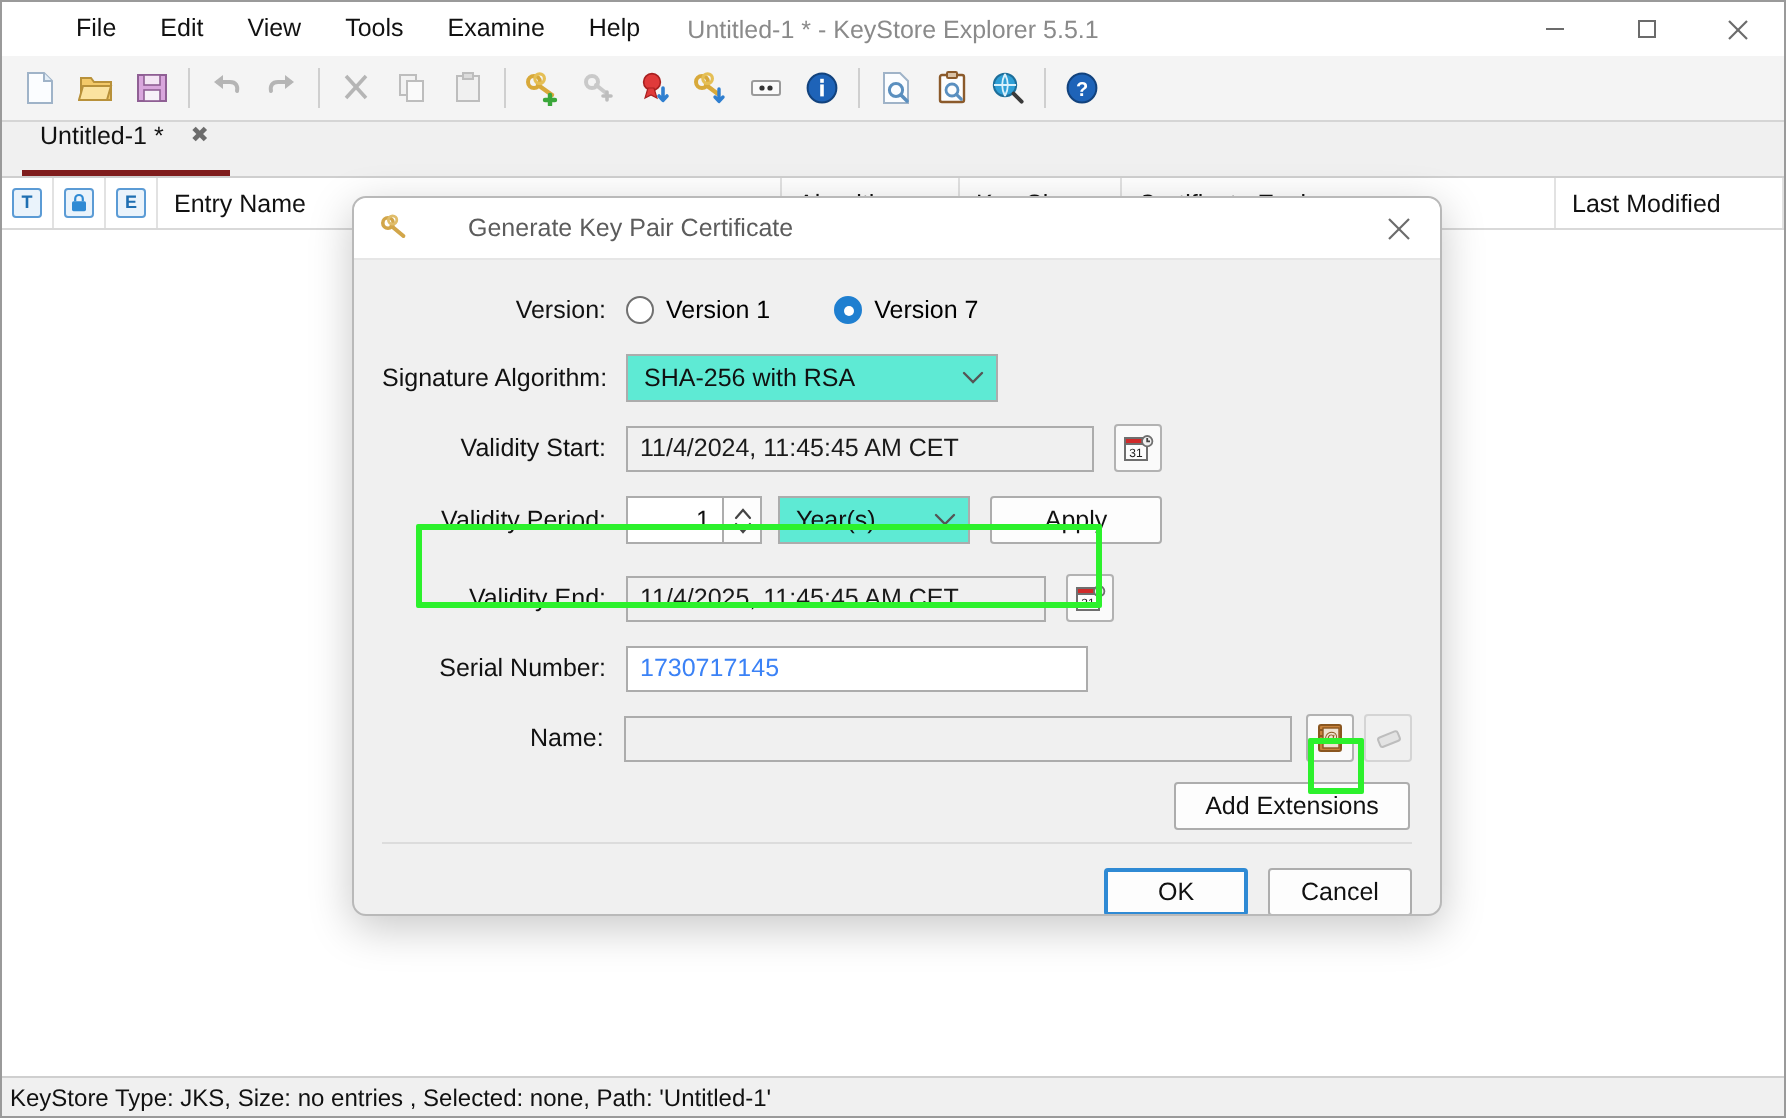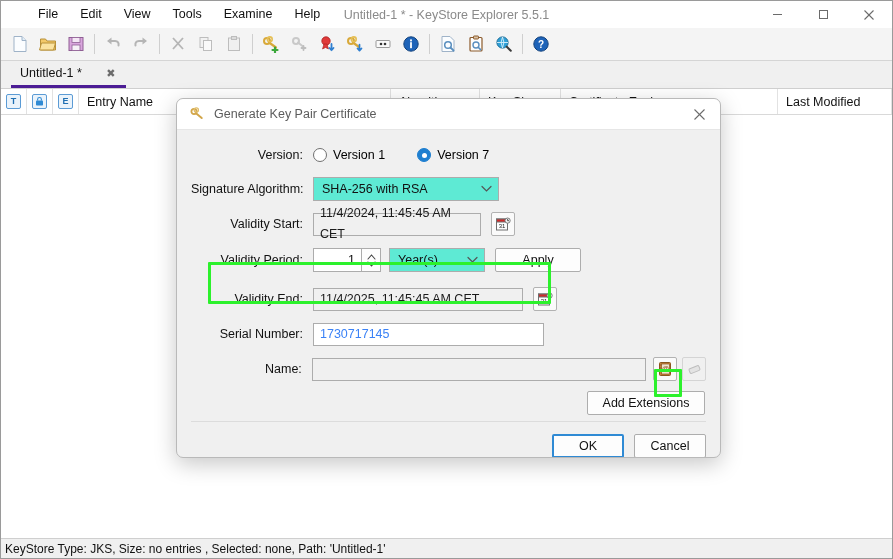--- a/index.html
+++ b/index.html
@@ -57,23 +57,23 @@
   }
   .tb-sep { width:1px; height:20px; background:#cfcfcf; margin:0 4px; }
 
   
   .tabstrip {
     height:28px; background:#f0f0f0;
     display:flex; align-items:flex-end; padding-left:10px; flex:none;
     border-bottom:1px solid #cfcfcf;
   }
   .tab {
-    height:27px; display:flex; align-items:center; gap:23px;
+    height:27px; display:flex; gap:12px;
     padding:0 9px 0 9px; background:#f0f0f0;
-    border-bottom:3px solid #4c1d95;
+    border-bottom:3px solid #7f1d1d;
     font-size:12.5px; color:#111; cursor:default;
   }
   .tab-close {
     font-size:11px; color:#6c6c6c; cursor:default;
     display:inline-block; width:12px; text-align:center;
   }
 
   
   .table-wrap { flex:1; background:#ffffff; position:relative; overflow:hidden; }
   .thead {
@@ -105,20 +105,21 @@
     position:absolute; left:176px; top:98px; width:545px; height:360px;
     background:#f0f0f0;
     border:1px solid #b9b9b9; border-radius:7px;
     box-shadow:0 6px 22px rgba(0,0,0,0.22);
     display:flex; flex-direction:column; overflow:hidden;
   }
   .dlg-title {
     height:31px; background:#ffffff; border-bottom:1px solid #e6e6e6;
     display:flex; align-items:center; padding:0 6px 0 12px; flex:none;
     border-radius:6px 6px 0 0;
+    gap:20px;
   }
   .dlg-title-text { font-size:12.5px; color:#5c5c5c; margin-left:9px; flex:1; }
   .dlg-close {
     width:30px; height:26px; display:flex; align-items:center; justify-content:center;
     color:#6b6b6b; cursor:default; border-radius:3px;
   }
 
   .dlg-body { flex:1; padding:13px 14px 0 14px; position:relative; }
 
   .row { display:flex; align-items:center; margin-bottom:9px; height:24px; }
@@ -458,21 +459,21 @@
         <span class="chev">
           <svg width="11" height="8" viewBox="0 0 11 8" style="display:block">
               <path d="M1 1.5l4.5 4.5L10 1.5" fill="none" stroke="#555" stroke-width="1.2" stroke-linecap="round"></path>
             </svg>
         </span>
       </div>
     </div>
 
     <div class="row tall">
       <div class="lbl">Validity Start:</div>
-      <div class="txt ro" style="width:168px">11/4/2024, 11:45:45 AM CET</div>
+      <div class="txt ro" style="width:234px">11/4/2024, 11:45:45 AM CET</div>
       <div class="icon-btn" style="margin-left:10px">
         <svg width="16" height="16" viewBox="0 0 16 16" style="display:block">
           <rect x="1.5" y="3" width="11" height="11" fill="#fdfdfd" stroke="#6f6f6f" stroke-width="1"></rect>
           <rect x="1.5" y="3" width="11" height="3" fill="#d02a2a" stroke="#6f6f6f" stroke-width="1"></rect>
           <text x="7" y="12.4" font-size="6" fill="#222" text-anchor="middle" font-family="Liberation Sans, sans-serif">31</text>
           <circle cx="12.6" cy="4.6" r="2.6" fill="#f0f0f0" stroke="#6f6f6f" stroke-width="0.9"></circle>
           <path d="M12.6 3v1.7h1.4" fill="none" stroke="#444" stroke-width="0.9"></path>
         </svg>
       </div>
     </div>

